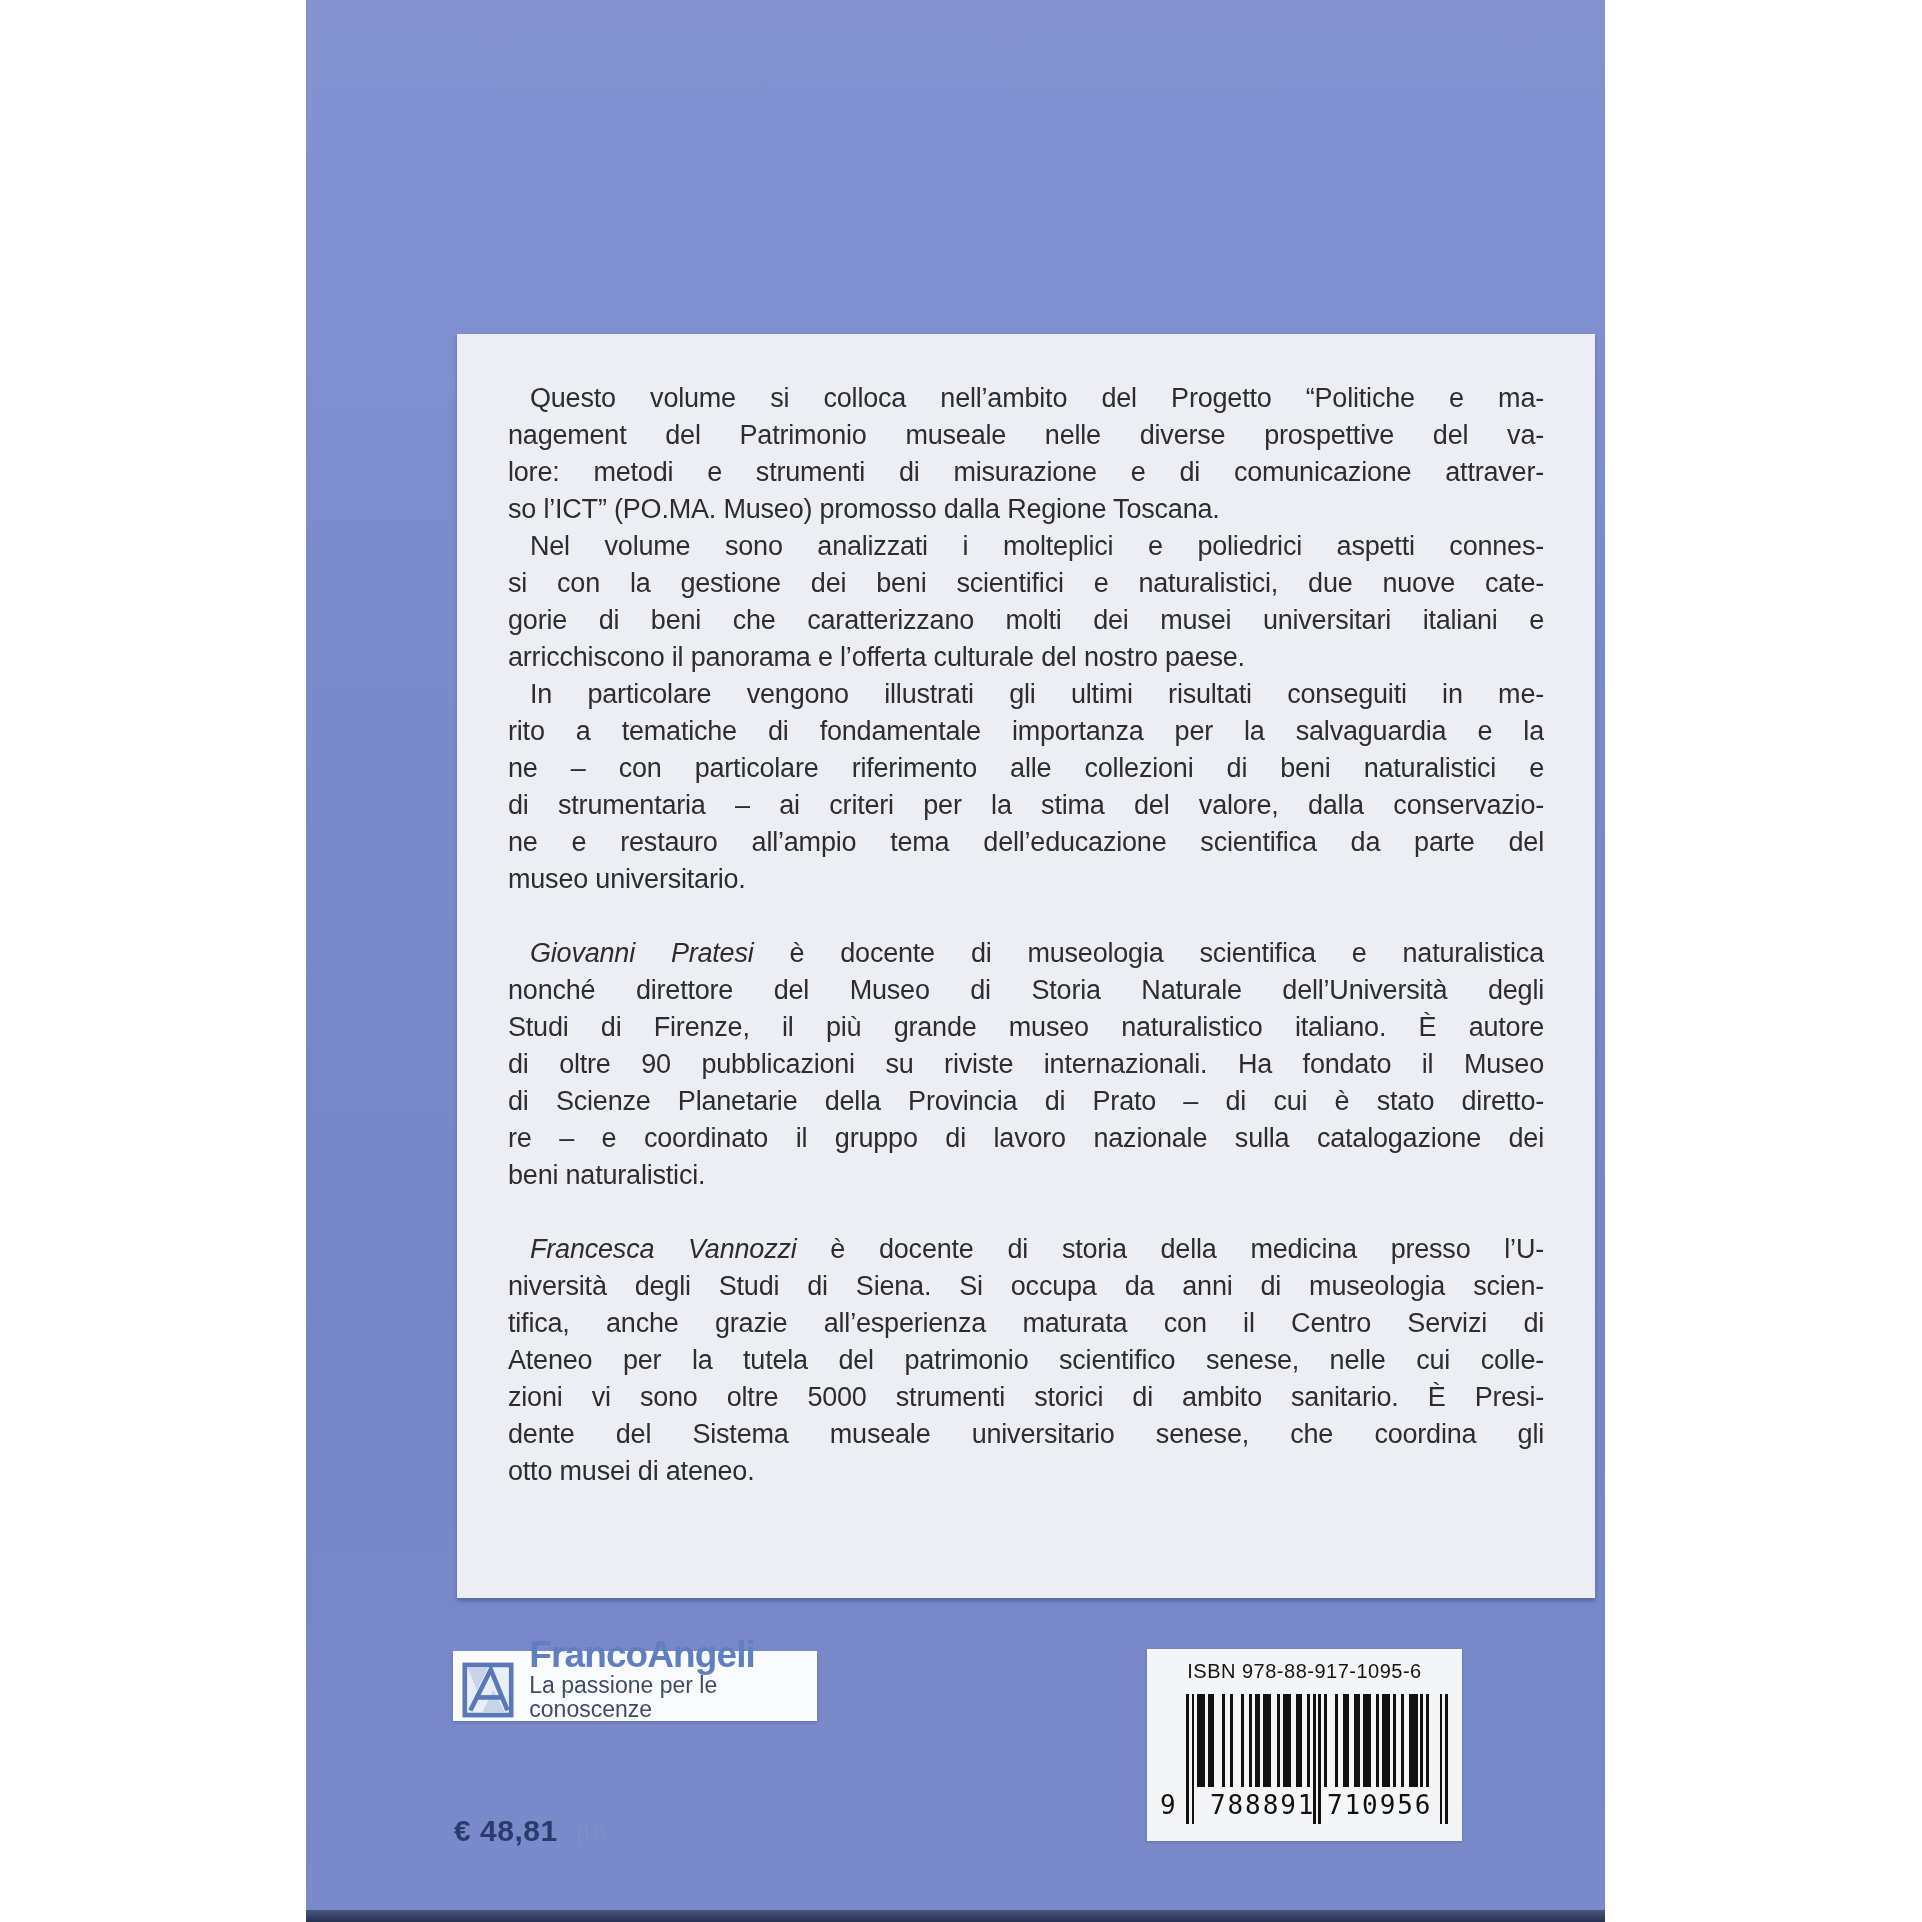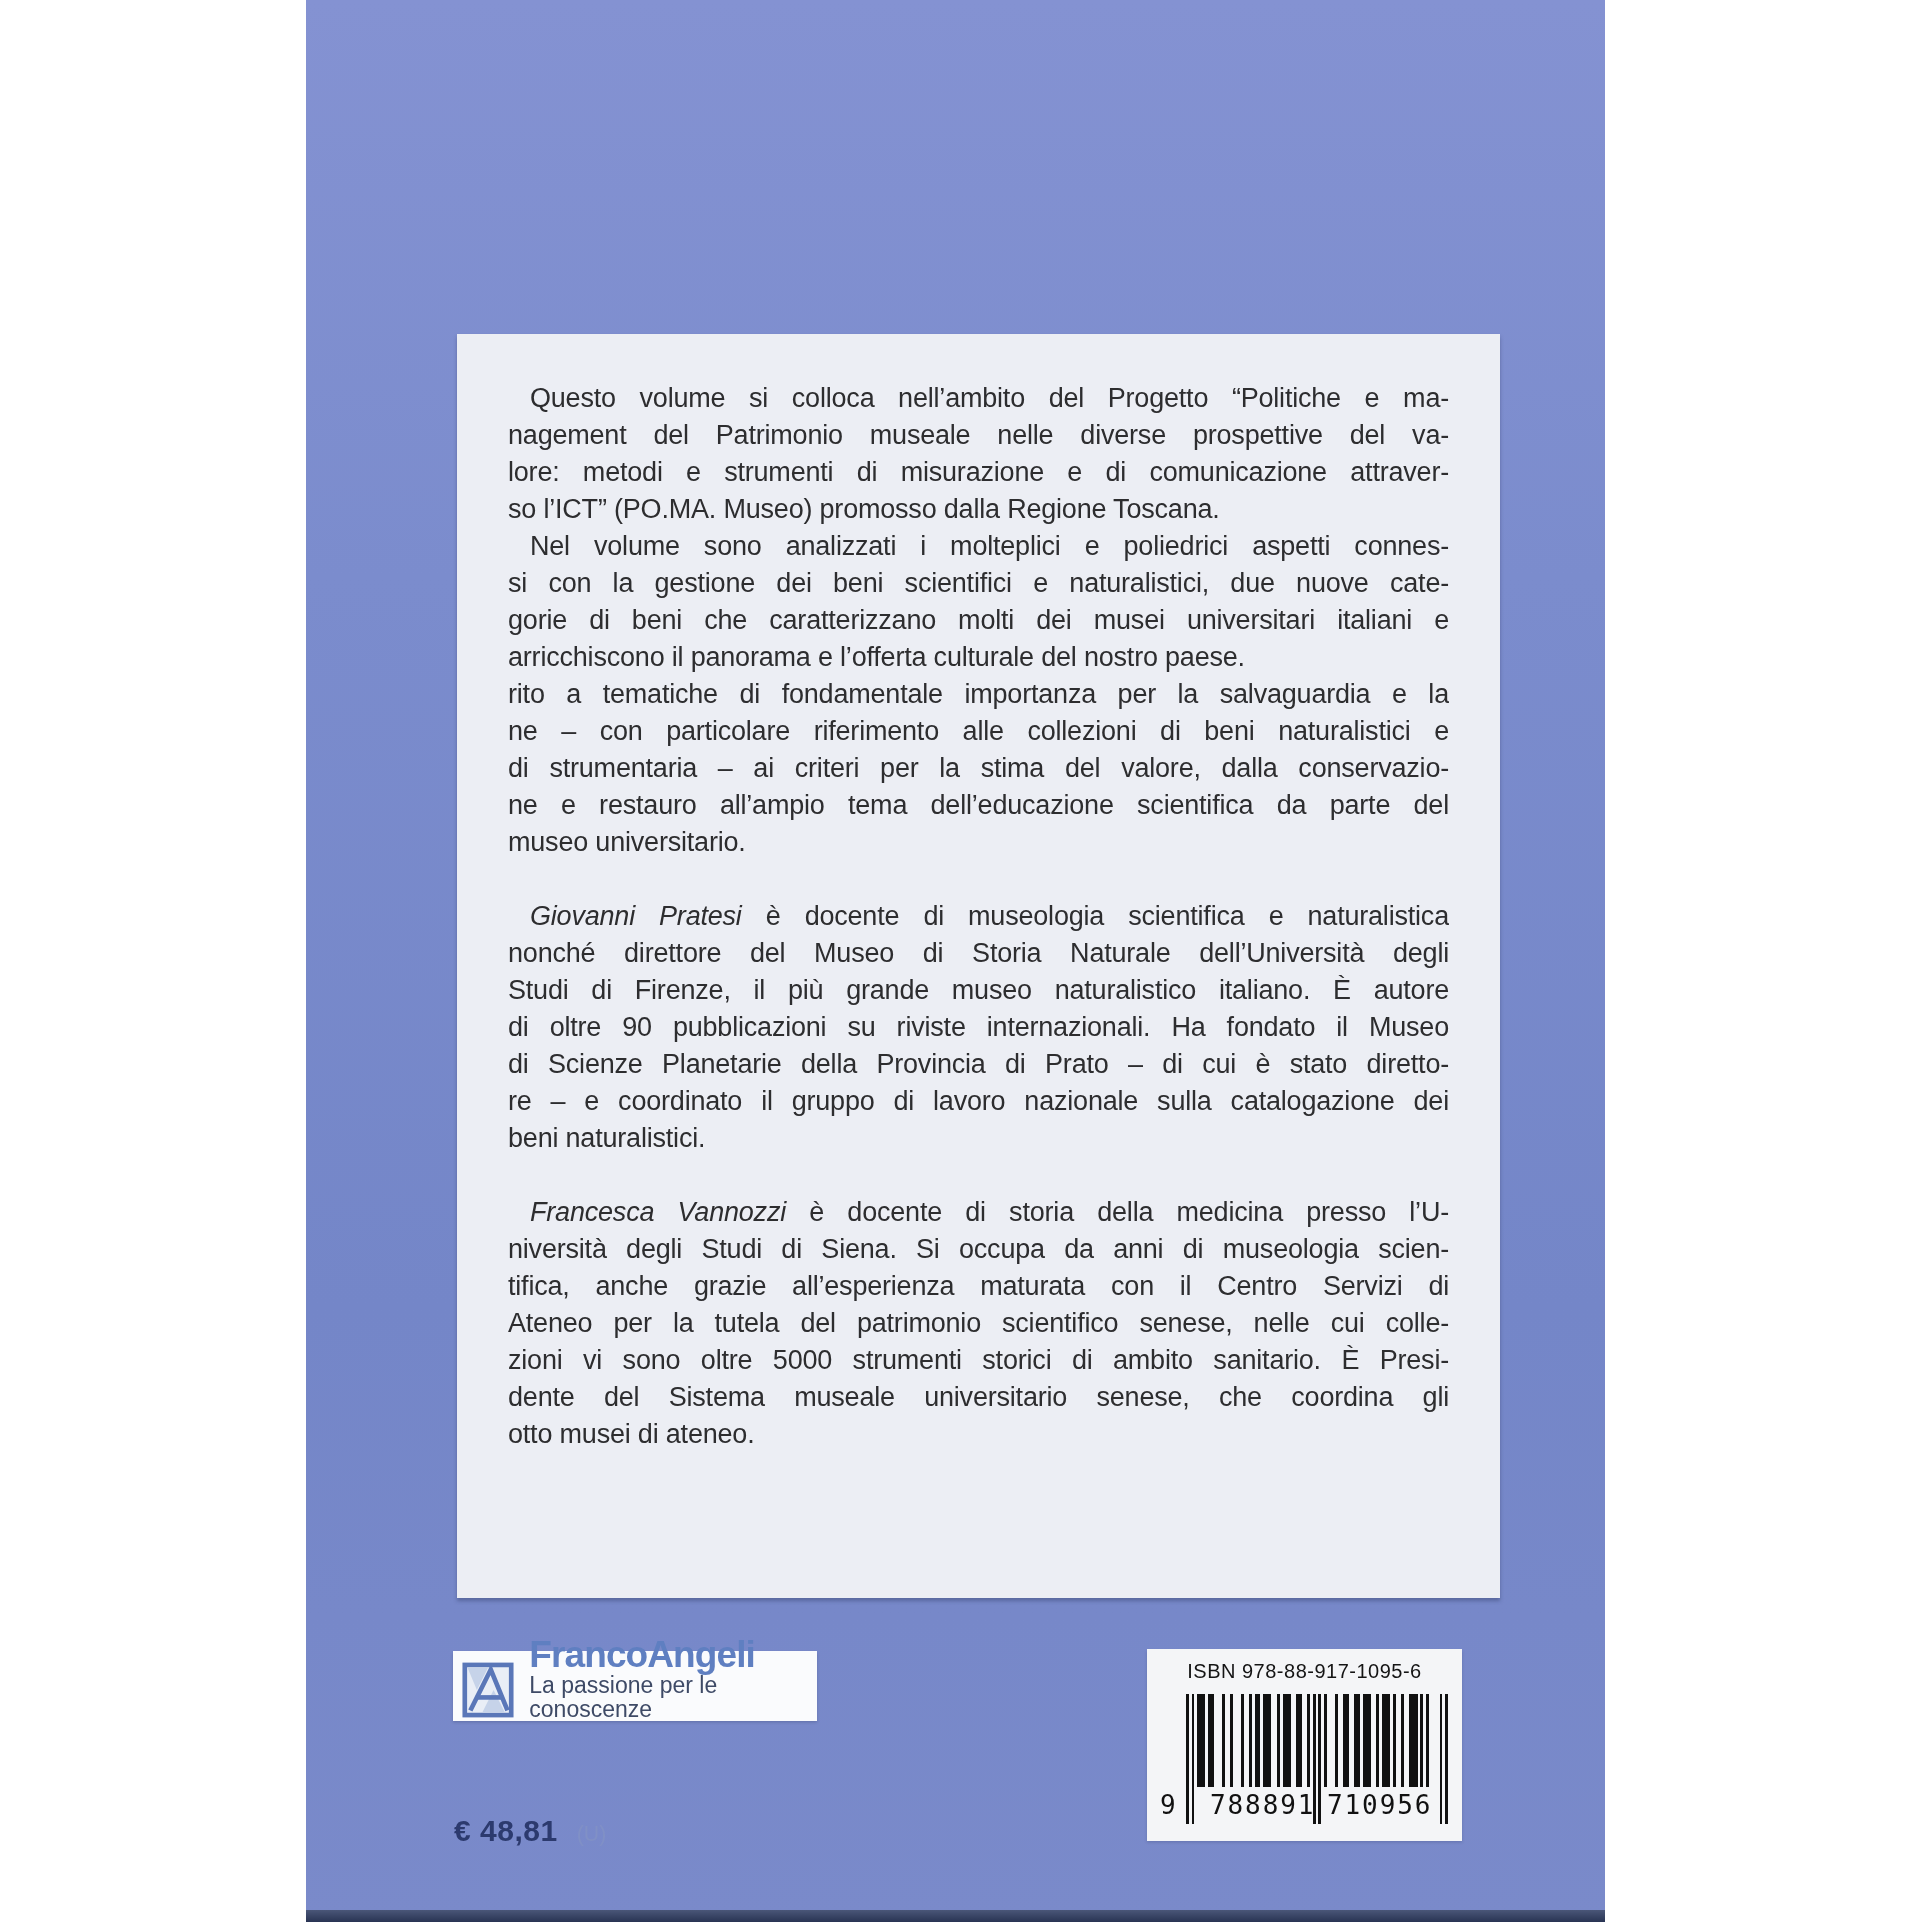--- a/index.html
+++ b/index.html
@@ -28,21 +28,21 @@
   .bottom-edge {
     position: absolute;
     left: 0; right: 0; bottom: 0;
     height: 13px;
     background: linear-gradient(180deg, #4a5678, #263150);
   }
   
   .panel {
     position: absolute;
     left: 151px; top: 334px;
-    width: 1043px; height: 1264px;
+    width: 1138px; height: 1264px;
     background: #eceef4;
     box-shadow: 0 2.8px 3.7px rgba(45, 55, 95, 0.40);
   }
   .blurb {
     position: absolute;
     left: 51px; right: 51px; top: 46px;
     color: #2d2d2f;
     font-size: 27px;
     line-height: 37px;
     letter-spacing: -0.2px;
@@ -149,20 +149,21 @@
             <div class="line"><span>lore: metodi e strumenti di misurazione e di comunicazione attraver-</span></div>
             <div class="line last"><span>so l’ICT” (PO.MA. Museo) promosso dalla Regione Toscana.</span></div>
           </div>
           <div class="para">
             <div class="line first"><span>Nel volume sono analizzati i molteplici e poliedrici aspetti connes-</span></div>
             <div class="line"><span>si con la gestione dei beni scientifici e naturalistici, due nuove cate-</span></div>
             <div class="line"><span>gorie di beni che caratterizzano molti dei musei universitari italiani e</span></div>
             <div class="line last"><span>arricchiscono il panorama e l’offerta culturale del nostro paese.</span></div>
           </div>
           <div class="para">
+            <div class="line first"><span>In particolare vengono illustrati gli ultimi risultati conseguiti in me-</span></div>
             <div class="line"><span>rito a tematiche di fondamentale importanza per la salvaguardia e la</span></div>
             <div class="line"><span>ne – con particolare riferimento alle collezioni di beni naturalistici e</span></div>
             <div class="line"><span>di strumentaria – ai criteri per la stima del valore, dalla conservazio-</span></div>
             <div class="line"><span>ne e restauro all’ampio tema dell’educazione scientifica da parte del</span></div>
             <div class="line last"><span>museo universitario.</span></div>
           </div>
           <div class="para gap">
             <div class="line first"><span class="it">Giovanni Pratesi</span><span> è docente di museologia scientifica e naturalistica</span></div>
             <div class="line"><span>nonché direttore del Museo di Storia Naturale dell’Università degli</span></div>
             <div class="line"><span>Studi di Firenze, il più grande museo naturalistico italiano. È autore</span></div>

